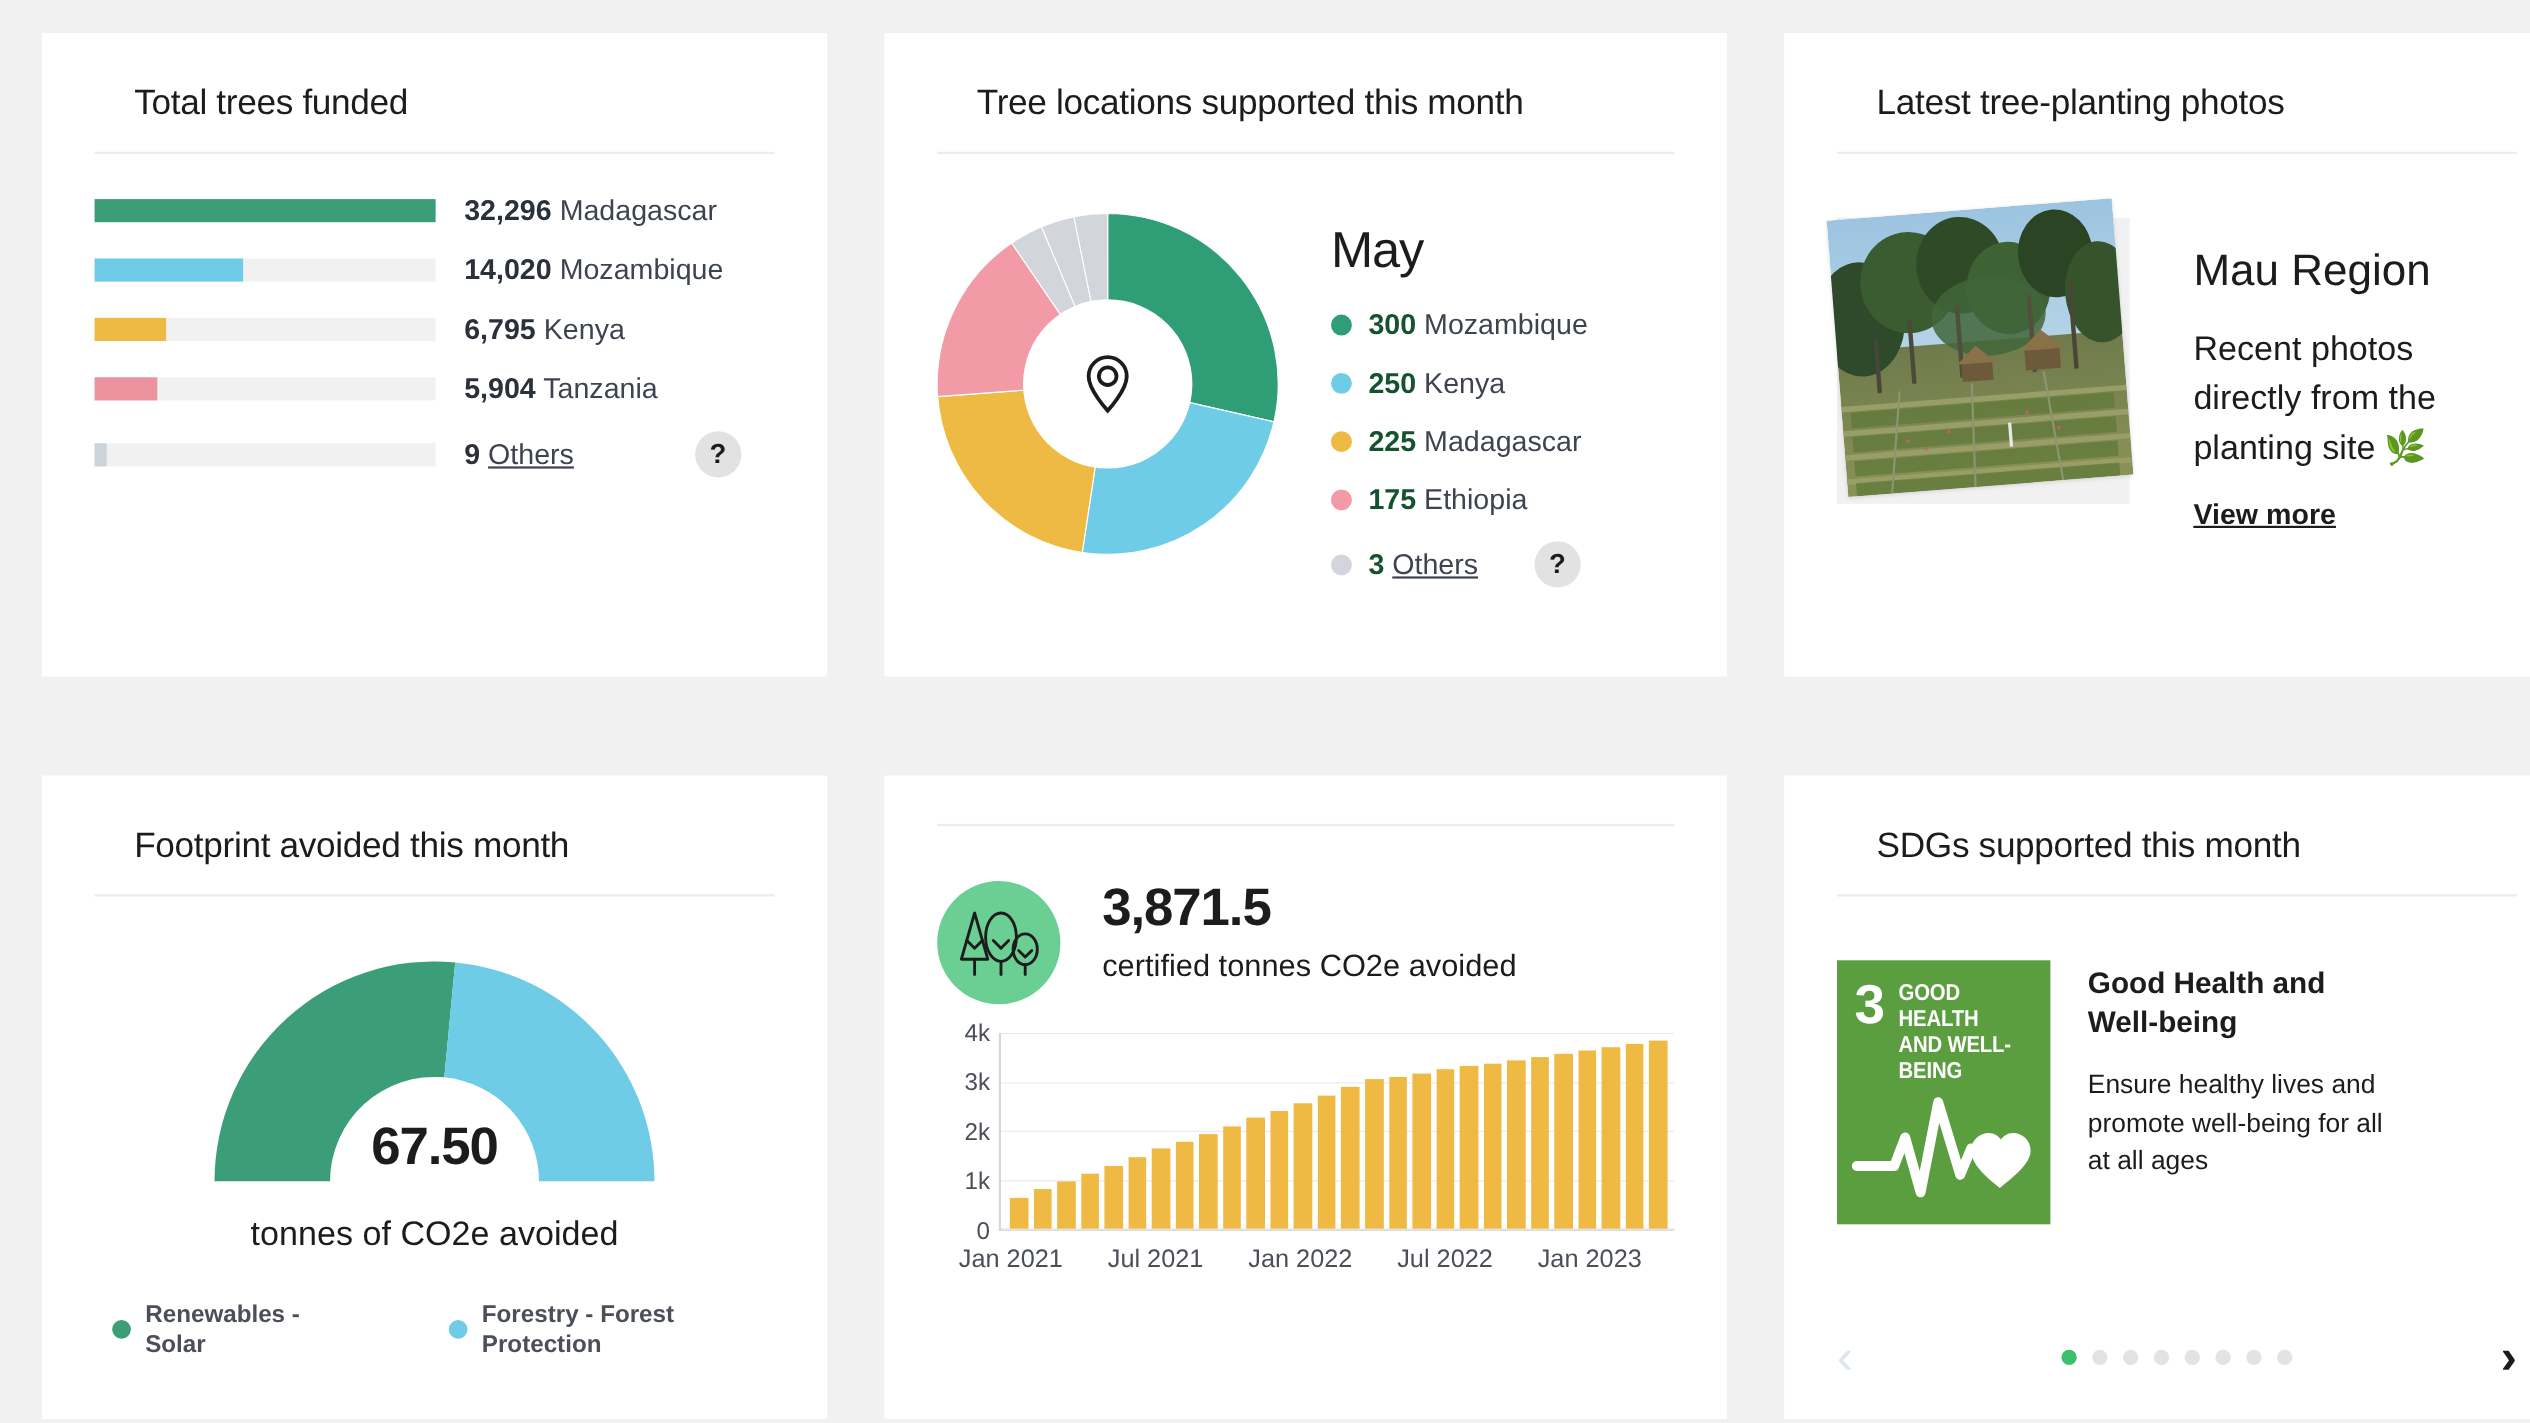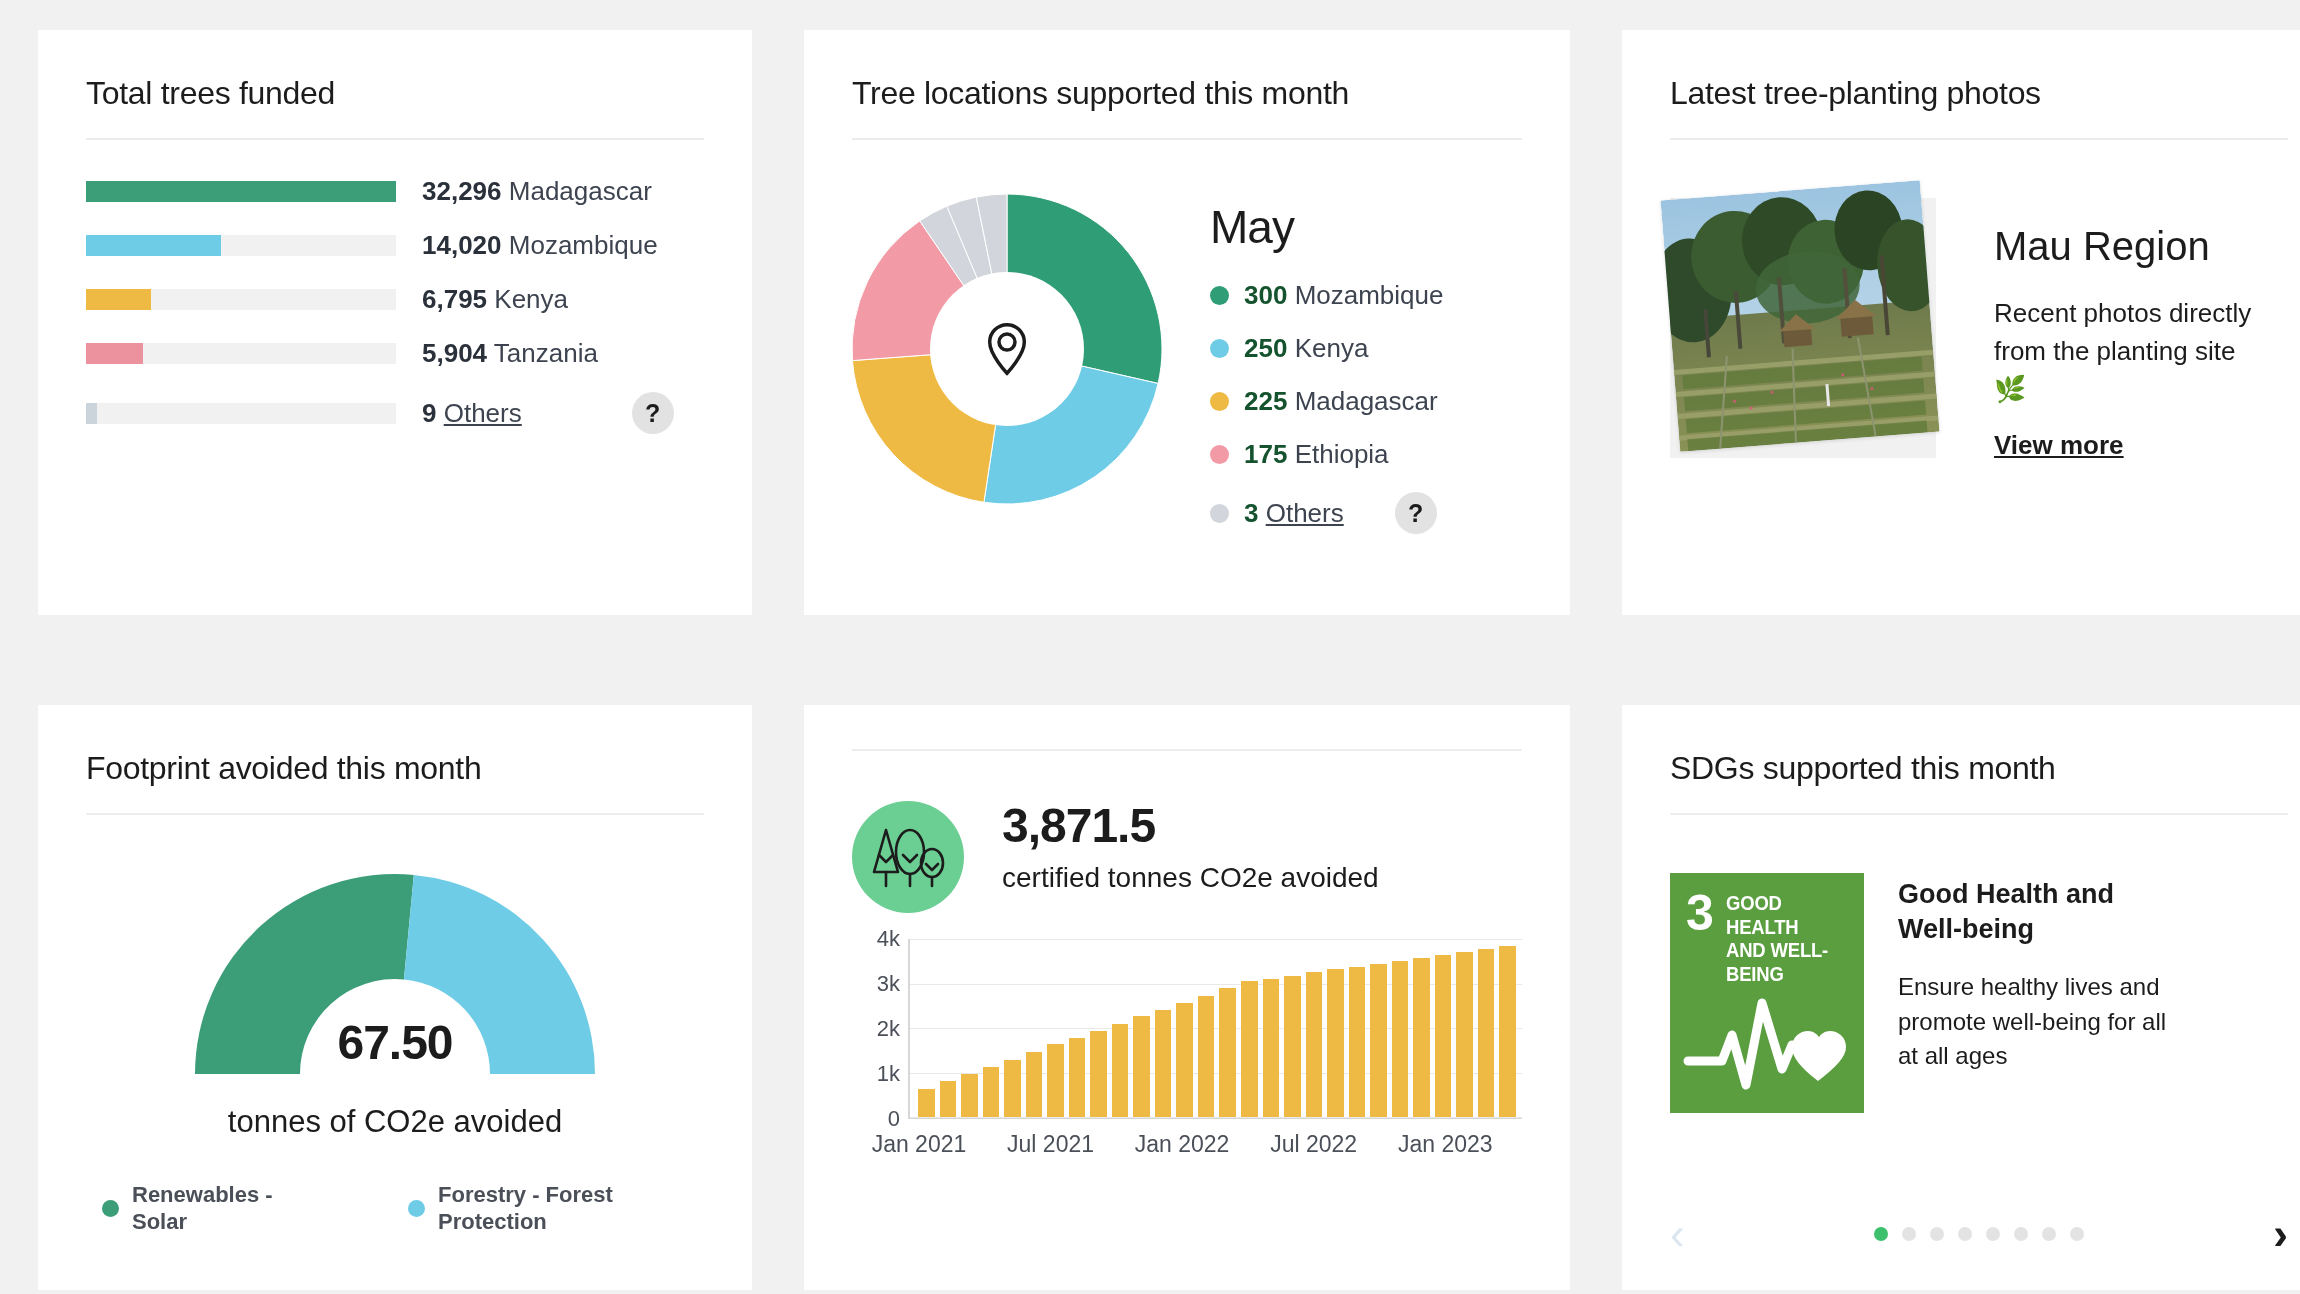--- a/index.html
+++ b/index.html
@@ -25,20 +25,21 @@
     position: relative;
     overflow: hidden;
   }
   .card-title {
     font-size: 32px;
     font-weight: 400;
     letter-spacing: -0.3px;
     color: #1c1c1c;
     line-height: 1.2;
     padding-bottom: 26px;
+    margin-left: 36px;
   }
   .card-rule {
     height: 2px;
     background: #ececec;
     width: 100%;
   }
   .card-body { padding-top: 36px; }
 
   
   .big-number-row {
@@ -115,21 +116,21 @@
   .photo {
     position: absolute; left: 0; top: -8px;
     width: 260px; height: 252px;
     transform: rotate(-4.5deg);
     overflow: hidden;
     box-shadow: 0 1px 4px rgba(0,0,0,0.12);
   }
   .photo svg { display: block; }
   .photo-info { padding-top: 26px; }
   .photo-region { font-size: 40px; margin-bottom: 26px; }
-  .photo-desc { font-size: 26px; line-height: 1.45; margin-bottom: 22px; max-width: 270px; }
+  .photo-desc { font-size: 31px; line-height: 1.45; margin-bottom: 22px; max-width: 270px; }
   .photo-link { font-size: 26px; font-weight: 700; text-decoration: underline; cursor: pointer; color: #1c1c1c; }
 
   
   .gauge-area { display: flex; flex-direction: column; align-items: center; padding-top: 18px; }
   .gauge { position: relative; width: 410px; height: 205px; }
   .gauge-value {
     position: absolute; left: 0; right: 0; bottom: 4px;
     text-align: center;
     font-size: 48px; font-weight: 700; letter-spacing: -1px;
   }

